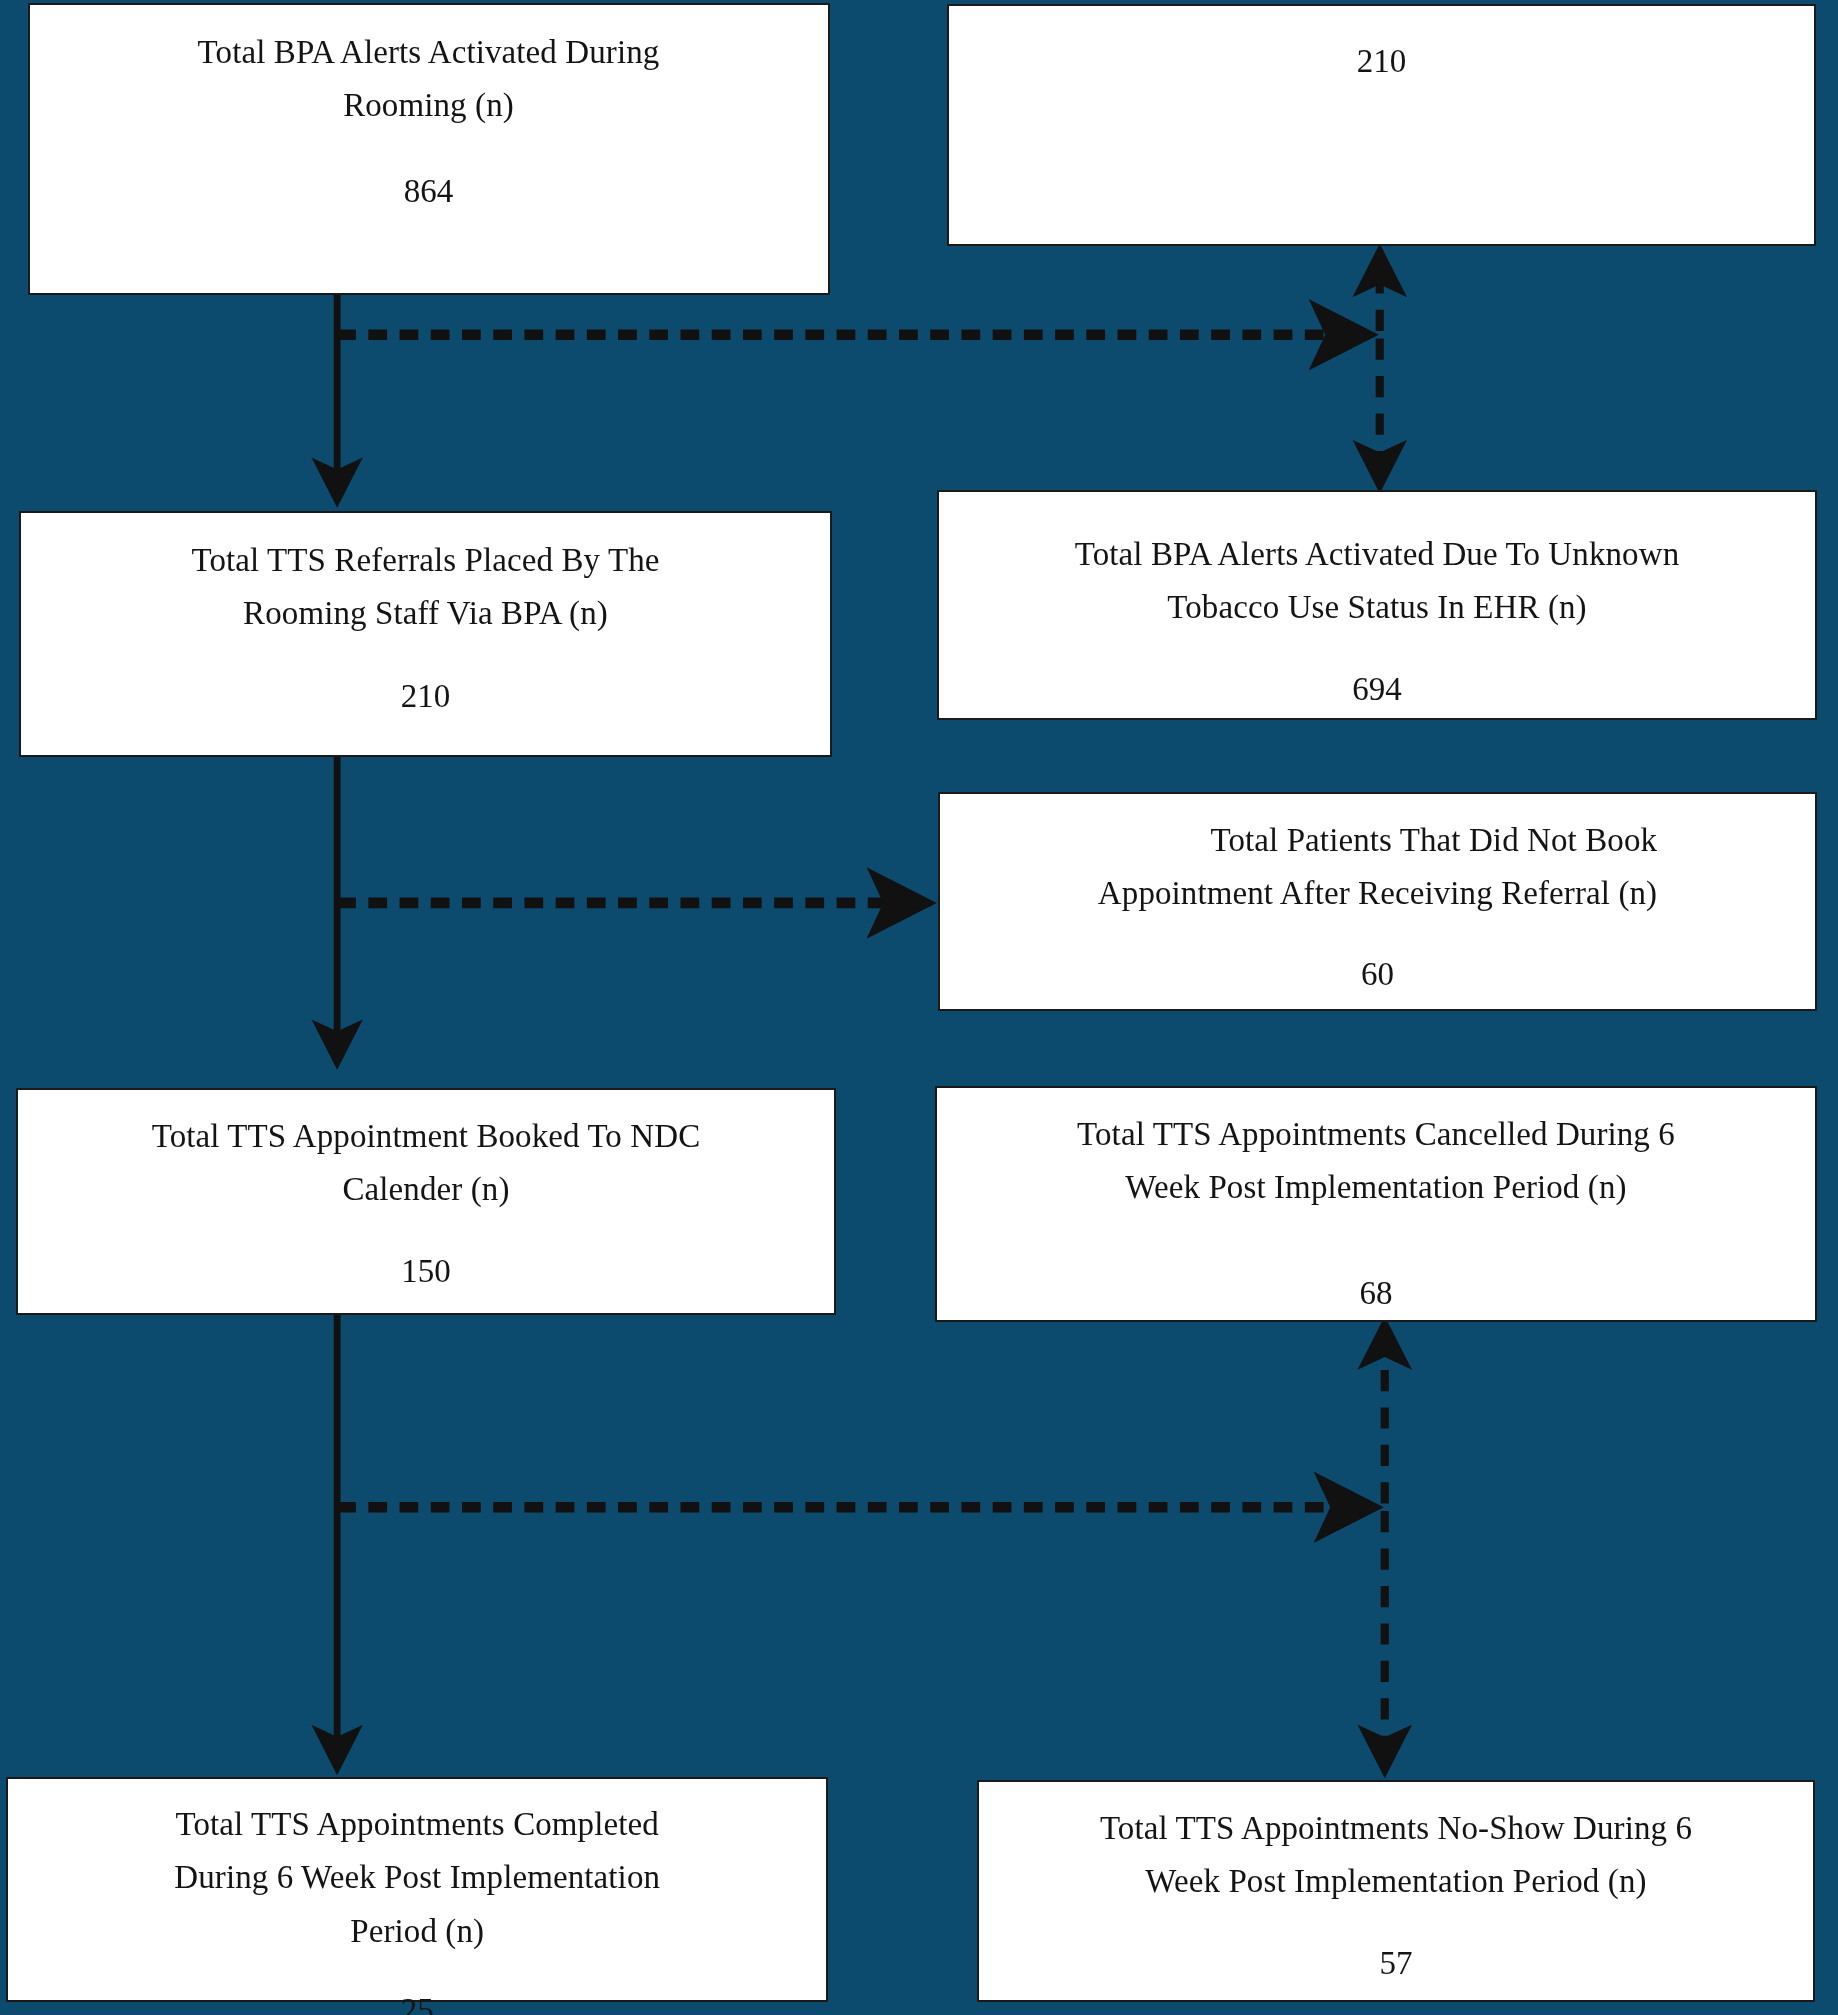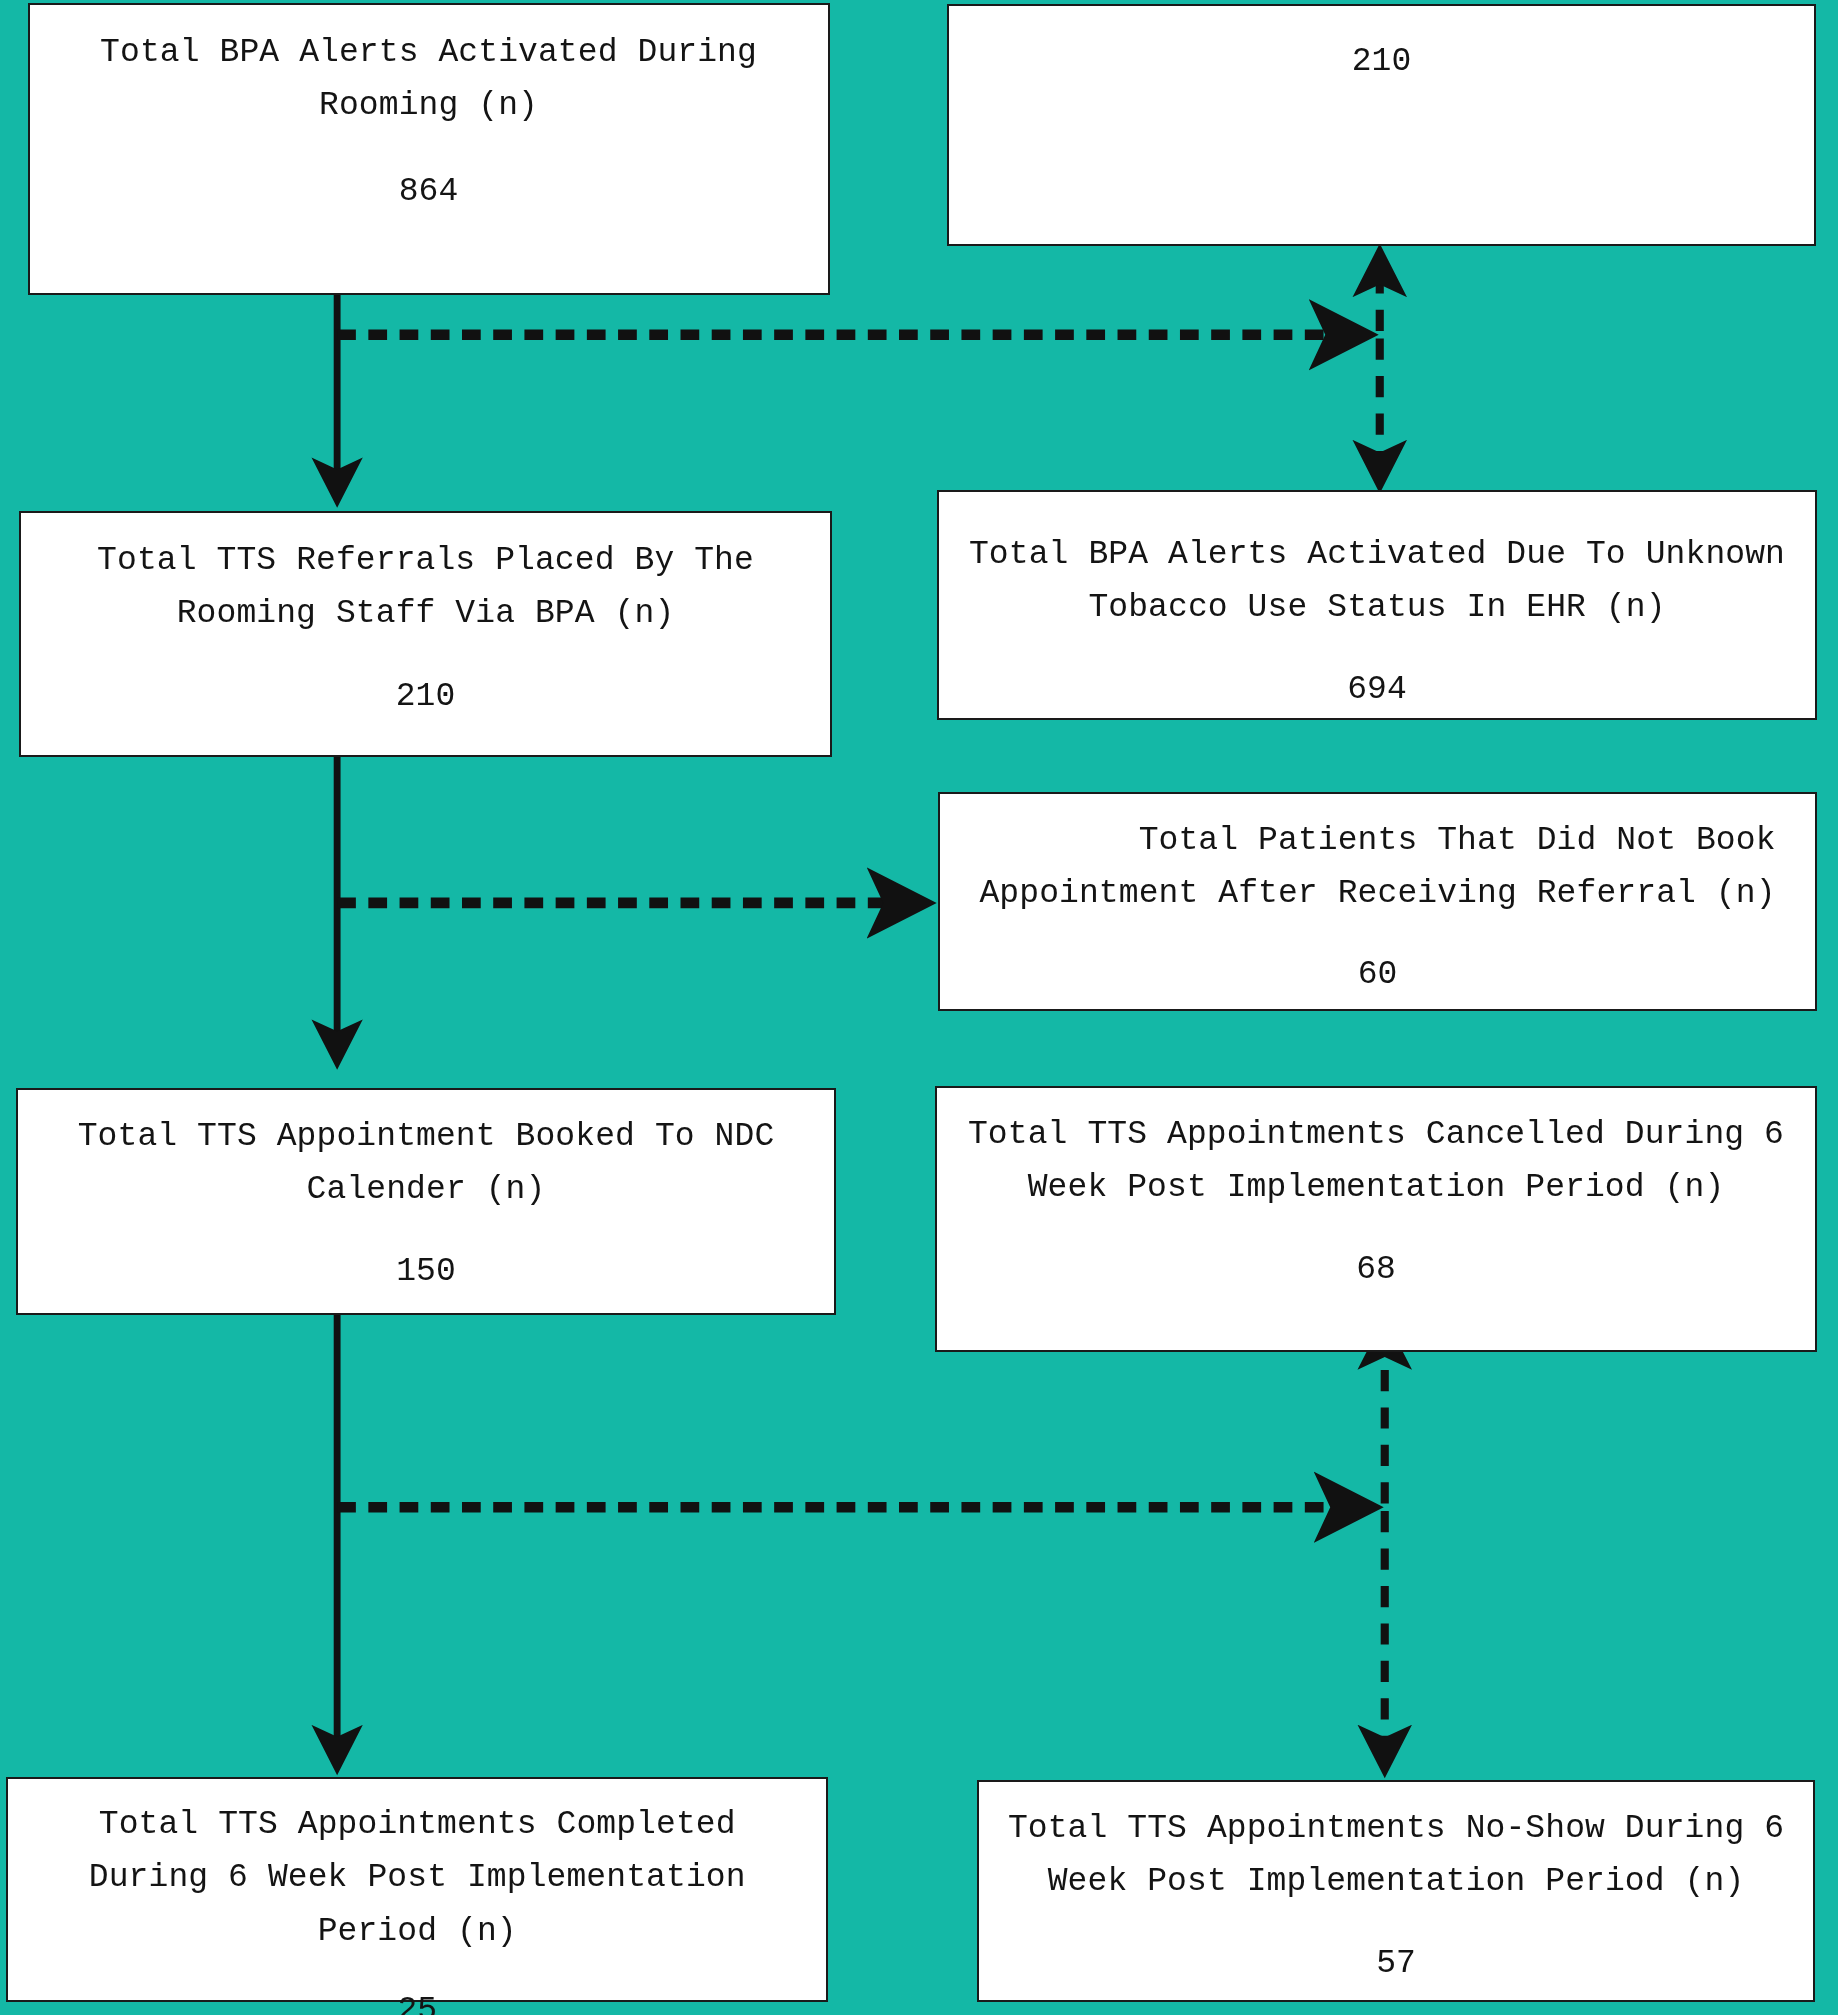--- a/index.html
+++ b/index.html
@@ -4,22 +4,22 @@
 <style>
   html, body {
     margin: 0;
     padding: 0;
     background: #ffffff;
   }
   #canvas {
     position: relative;
     width: 1838px;
     height: 2015px;
-    background: #14b8a6;
-    font-family: Liberation Mono, monospace;
+    background: #0c4a6e;
+    font-family: Liberation Serif, serif;
     overflow: hidden;
   }
   #connectors {
     position: absolute;
     left: 0;
     top: 0;
     width: 1838px;
     height: 2015px;
     pointer-events: none;
   }
@@ -48,21 +48,21 @@
     color: #141414;
     font-weight: 400;
   }
   
   #node-bpa-alerts-rooming      { left: 27.5px;   top: 2.5px;    width: 802px; height: 292px; }
   #node-bpa-alerts-qualifying   { left: 947px; top: 3.7px;    width: 869px; height: 242px; }
   #node-tts-referrals-placed    { left: 19px;   top: 511px;  width: 813px; height: 246px; }
   #node-bpa-alerts-unknown      { left: 937px; top: 490px;  width: 880px; height: 230px; }
   #node-patients-no-booking     { left: 938px; top: 792px; width: 879px; height: 219px; }
   #node-tts-booked-ndc          { left: 16px;   top: 1088px; width: 820px; height: 227px; }
-  #node-tts-cancelled           { left: 935px; top: 1086px; width: 882px; height: 266px; }
+  #node-tts-cancelled           { left: 935px; top: 1086px; width: 882px; height: 236px; gap: 24px; }
   #node-tts-completed           { left: 6.2px;   top: 1777px; width: 822px; height: 225px; }
   #node-tts-no-show             { left: 977px; top: 1780px; width: 838px; height: 222px; }
 
   
   #node-bpa-alerts-rooming    .node-label { padding-top: 21px; }
   #node-bpa-alerts-rooming    .node-value { padding-top: 41px; }
   #node-bpa-alerts-qualifying .node-label { padding-top: 20px; }
   #node-bpa-alerts-qualifying .node-value { padding-top: 37px; }
   #node-tts-referrals-placed  .node-label { padding-top: 21px; }
   #node-tts-referrals-placed  .node-value { padding-top: 37px; }

